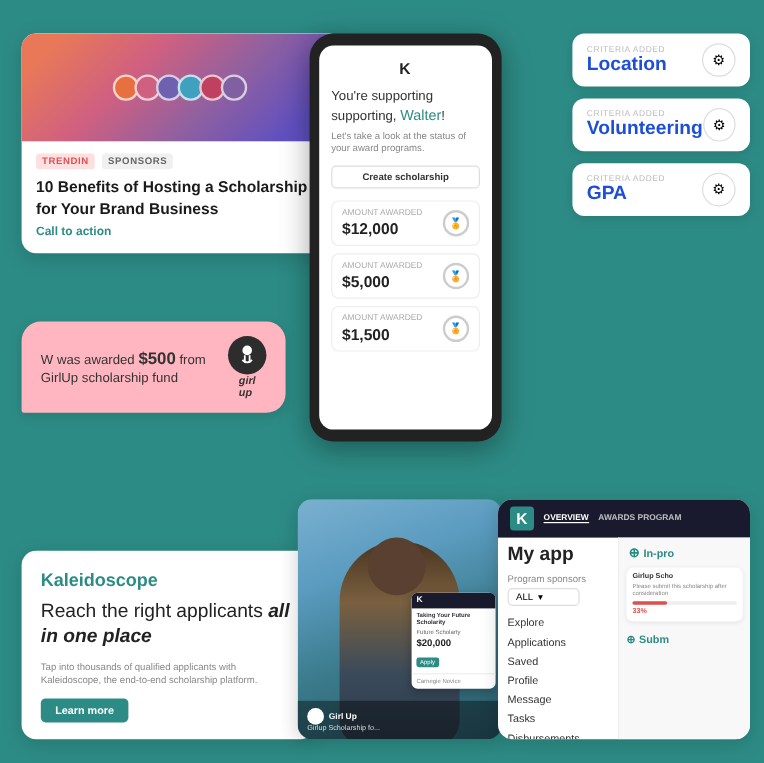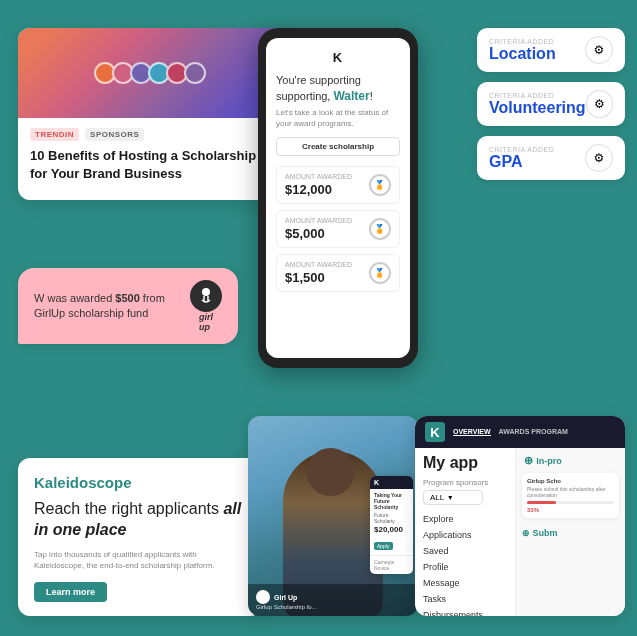--- a/index.html
+++ b/index.html
@@ -66,21 +66,21 @@
       min-height: 320px;
     }
     .phone-header {
       text-align: center;
       font-size: 13px; font-weight: 800; color: #222;
       letter-spacing: 1px; margin-bottom: 8px;
     }
     .phone-greeting {
       font-size: 11px; font-weight: 400; color: #333; line-height: 1.4; margin-bottom: 3px;
     }
-    .phone-greeting em { color: #2d8b85; font-style: normal; font-weight: 700; font-size: 12px; }
+    .phone-greeting em { color: #2d8b85; font-style: normal; font-weight: 400; font-size: 12px; }
     .phone-subtext { font-size: 8px; color: #888; line-height: 1.3; margin-bottom: 8px; }
     .phone-btn {
       display: block; width: 100%; text-align: center;
       background: #fff; border: 1px solid #ddd; border-radius: 4px;
       font-size: 8px; font-weight: 600; padding: 4px; color: #333;
       margin-bottom: 10px; cursor: pointer;
     }
     .award-row {
       border: 1px solid #eee; border-radius: 6px; padding: 6px 8px;
       margin-bottom: 6px; display: flex; align-items: center; justify-content: space-between;
@@ -118,21 +118,21 @@
       position: absolute;
       top: 268px; left: 18px;
       background: #ffb6c1;
       border-radius: 16px 16px 16px 2px;
       padding: 12px 16px;
       width: 220px;
       box-shadow: 0 2px 10px rgba(0,0,0,0.12);
       display: flex; align-items: center; gap: 12px;
     }
     .notif-text { font-size: 11px; color: #333; line-height: 1.4; font-weight: 500; flex: 1; }
-    .notif-text strong { font-size: 11px; }
+    .notif-text strong { font-size: 14px; }
     .girlup-logo {
       display: flex; flex-direction: column; align-items: center;
     }
     .girlup-text { font-size: 9px; font-weight: 800; color: #333; font-style: italic; }
     .girlup-circle {
       width: 32px; height: 32px; background: #2d2d2d; border-radius: 50%;
       display: flex; align-items: center; justify-content: center; font-size: 14px; color: #fff;
     }
 
     
@@ -223,21 +223,21 @@
     }
     .p-circle {
       width: 22px; height: 22px; border-radius: 50%;
       border: 2px solid rgba(255,255,255,0.7);
       margin-left: -4px;
     }
 
     
     .mini-app {
       position: absolute; bottom: 42px; right: 5px;
-      width: 43px; background: #fff; border-radius: 5px;
+      width: 70px; background: #fff; border-radius: 5px;
       overflow: hidden; box-shadow: 0 2px 8px rgba(0,0,0,0.25);
     }
     .mini-app-header { background: #1a1a2e; padding: 3px 4px; display: flex; align-items: center; gap: 3px; }
     .mini-app-k { font-size: 7px; font-weight: 900; color: #fff; }
     .mini-app-body { padding: 3px 4px; }
     .mini-app-title { font-size: 5px; font-weight: 700; color: #333; margin-bottom: 2px; }
     .mini-app-row { font-size: 5px; color: #666; margin-bottom: 1px; }
     .mini-app-amount { font-size: 8px; font-weight: 800; color: #222; }
     .mini-app-badge { background: #2d8b85; color: #fff; font-size: 5px; padding: 1px 3px; border-radius: 2px; display: inline-block; margin-top: 2px; }
 
@@ -262,20 +262,21 @@
         <div class="p-circle" style="background:#8060a0;"></div>
       </div>
     </div>
   </div>
   <div class="card-blog-body">
     <div class="card-blog-tags">
       <span class="tag tag-trending">TRENDIN</span>
       <span class="tag tag-sponsors">SPONSORS</span>
     </div>
     <div class="card-blog-title">10 Benefits of Hosting a Scholarship for Your Brand Business</div>
+    <div class="card-blog-cta">Call to action</div>
   </div>
 </div>
 
 <div class="card-phone">
   <div class="phone-inner">
     <div class="phone-header">K</div>
     <div class="phone-greeting">
       <span>You're supporting supporting, </span><em>Walter</em><span>!</span>
     </div>
     <div class="phone-subtext">Let's take a look at the status of your award programs.</div>

